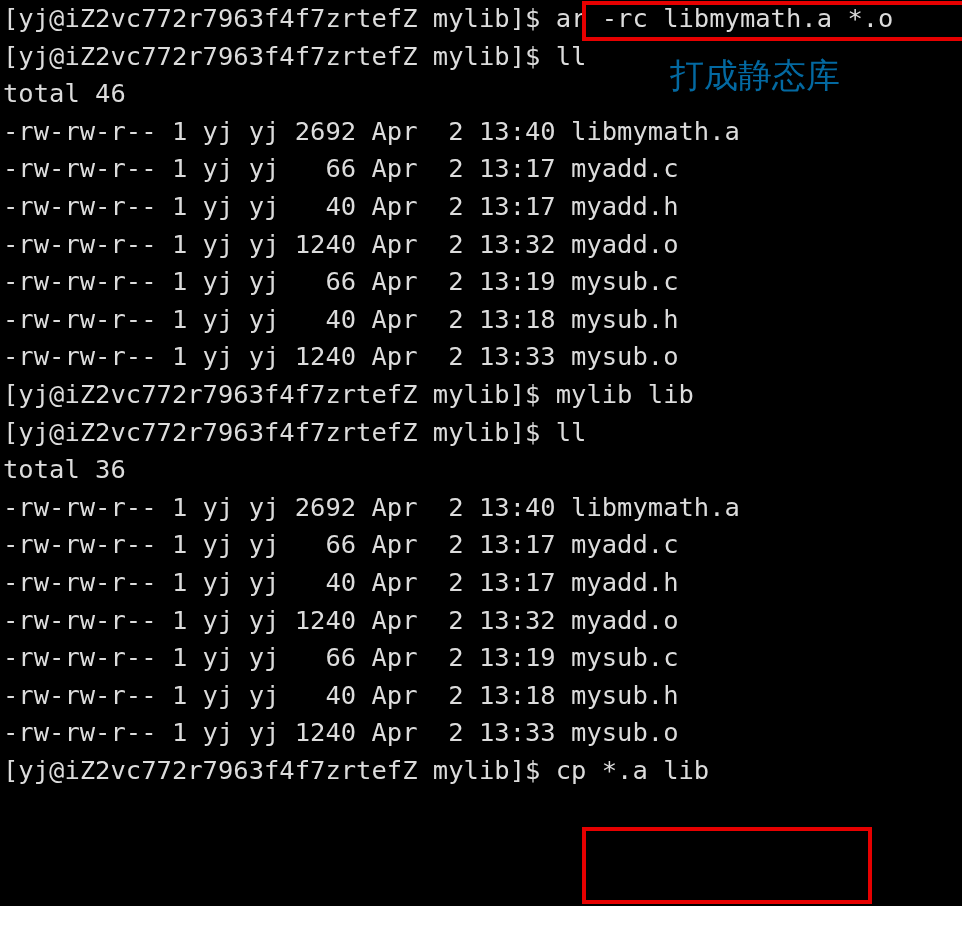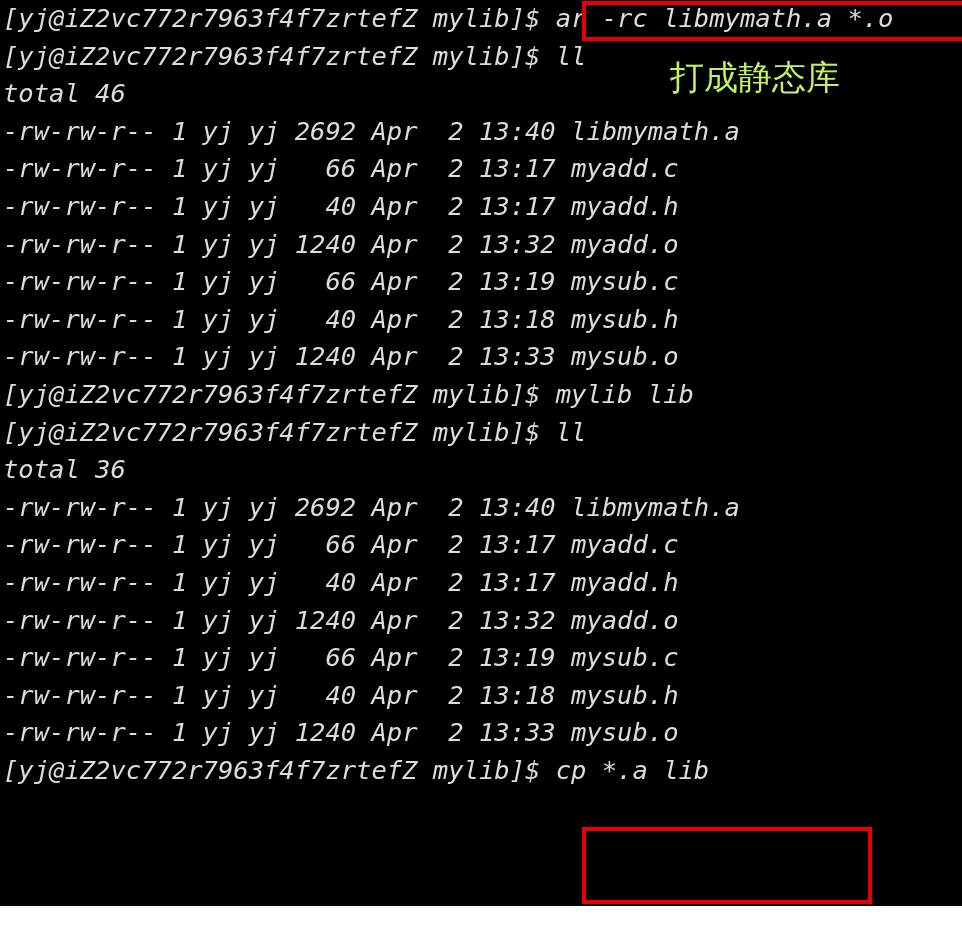--- a/index.html
+++ b/index.html
@@ -32,21 +32,20 @@
   }
 
   .term-line {
     height: 37.6px;
     line-height: 37.6px;
     font-size: 25.5px;
     letter-spacing: 0px;
     color: #dcdcdc;
     white-space: pre;
     font-family: "DejaVu Sans Mono", "Liberation Mono", monospace;
-    font-style: italic;
   }
 
   .seg { white-space: pre; }
   .dir-name {
     color: #3f9ee8;
     font-weight: bold;
   }
 
   
   .redbox {
@@ -65,24 +64,24 @@
     left: 582px;
     top: 827px;
     width: 290px;
     height: 77px;
   }
 
   .annotation-cn {
     position: absolute;
     left: 670px;
     top: 58px;
-    font-family: Liberation Serif, serif;
+    font-family: Liberation Mono, monospace;
     font-size: 34px;
     line-height: 40px;
-    color: #bef264;
+    color: #0369a1;
     font-weight: 500;
     white-space: pre;
   }
 
   #bottom-strip {
     position: absolute;
     left: 0;
     top: 906px;
     width: 962px;
     height: 22px;

